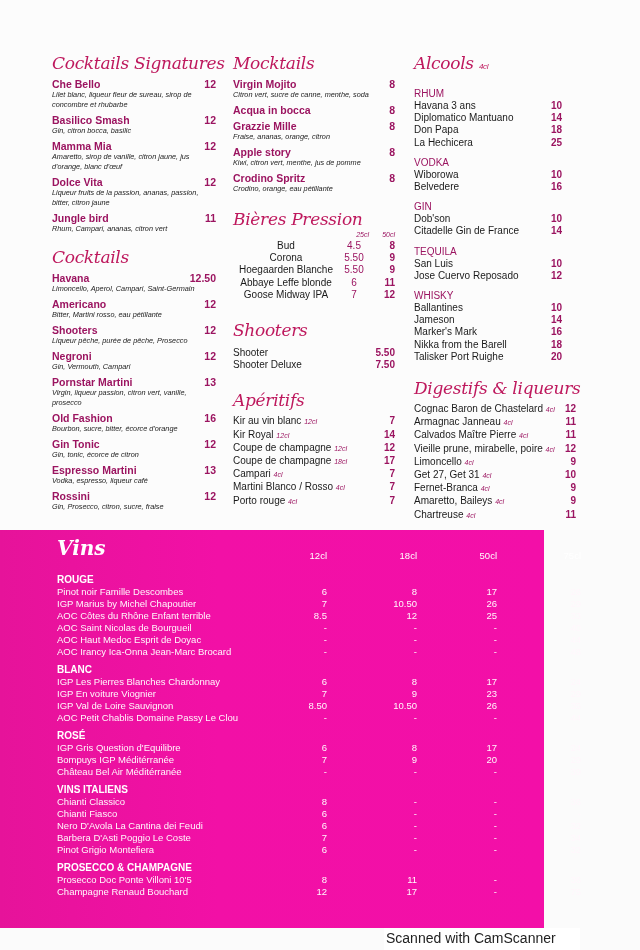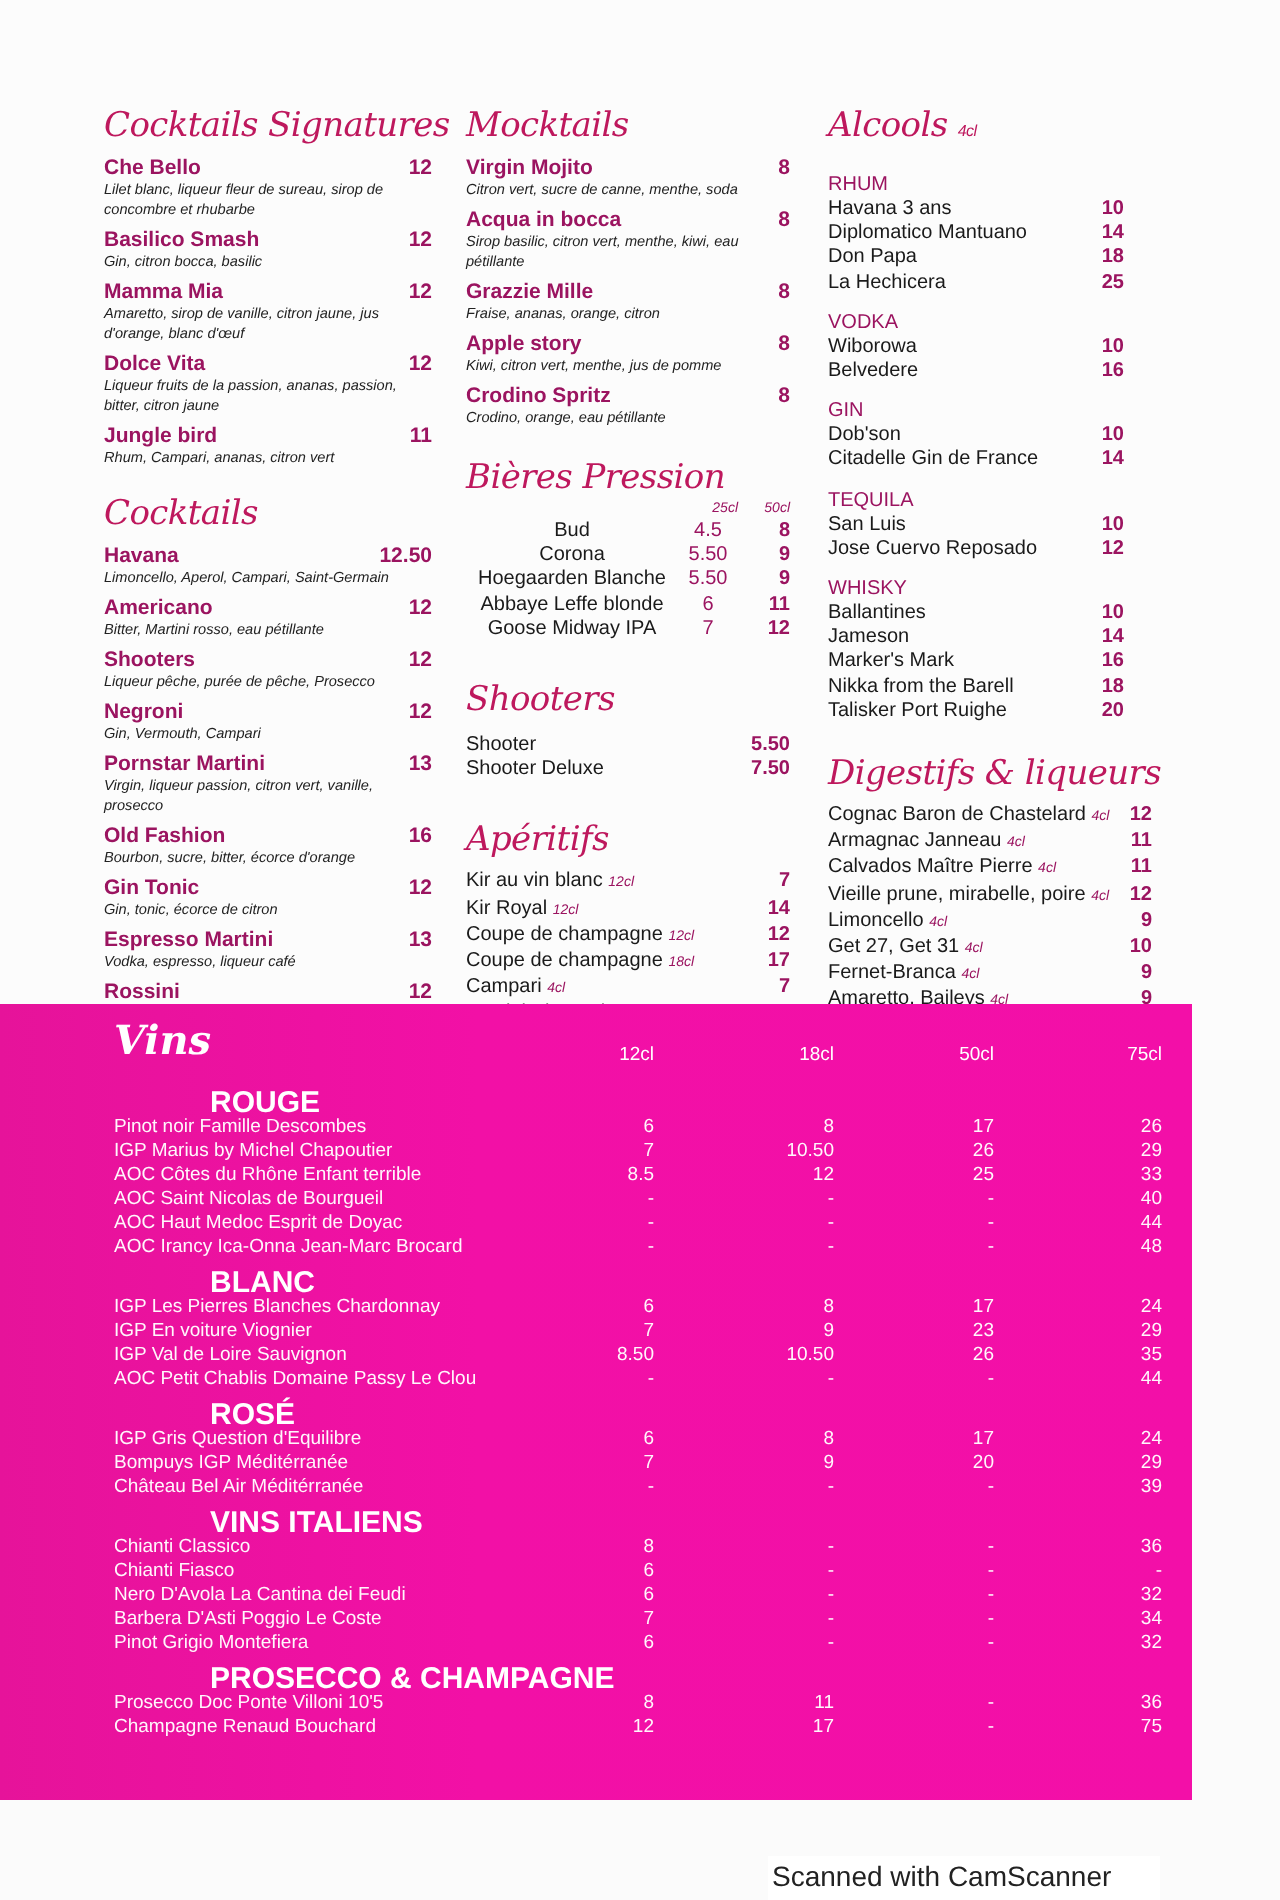--- a/index.html
+++ b/index.html
@@ -25,25 +25,25 @@
     .list-row .p { color: #9b1460; font-weight: bold; text-align: right; }
     .list-row .u { color: #9b1460; font-style: italic; font-size: 7px; }
     .beer-row .p1 { width: 30px; text-align: center; color: #9b1460; font-weight: normal; }
     .beer-row .p2 { width: 26px; text-align: right; color: #9b1460; font-weight: bold; }
     .beer-row .n { flex: 1; text-align: center; }
     .beer-head { display: flex; justify-content: flex-end; font-size: 7px; font-style: italic; color: #9b1460; line-height: 10px; }
     .beer-head span { text-align: right; }
 
     .cat-label { color: #9b1460; font-size: 10px; line-height: 12px; margin-top: 8px; }
 
-    .wines { position: absolute; left: 0; top: 502px; width: 596px; height: 398px; background: linear-gradient(90deg, #e6139a 0%, #f210a6 40%, #f30fa8 100%); }
+    .wines { position: absolute; left: 0; top: 530px; width: 544px; height: 398px; background: linear-gradient(90deg, #e6139a 0%, #f210a6 40%, #f30fa8 100%); }
     .wines-title { position: absolute; left: 57px; top: 6px; font-family: "DejaVu Serif", serif; font-style: italic; font-weight: bold; color: #ffffff; font-size: 20px; }
     .wine-colhead { position: absolute; top: 20px; color: #fff; font-size: 9.5px; text-align: right; width: 40px; }
     .wine-body { position: absolute; left: 57px; top: 44px; width: 530px; }
-    .wine-cat { color: #fff; font-weight: bold; font-size: 15px; line-height: 12px; margin-top: 6px; margin-left: 48px; }
+    .wine-cat { color: #fff; font-weight: bold; font-size: 10px; line-height: 12px; margin-top: 6px; }
     .wine-cat:first-child { margin-top: 0; }
     .wine-row { position: relative; height: 12px; font-size: 9.5px; line-height: 12px; color: #fff7fc; }
     .wine-row .wn { position: absolute; left: 0; white-space: nowrap; }
     .wine-row .wp { position: absolute; width: 40px; text-align: right; }
     .w1 { left: 230px; }
     .w2 { left: 320px; }
     .w3 { left: 400px; }
     .w4 { left: 484px; }
 
     .footer { position: absolute; left: 384px; top: 928px; width: 196px; height: 22px; background: #ffffff; font-size: 14px; color: #222; line-height: 20px; text-align: left; padding-left: 2px; }
@@ -168,21 +168,20 @@
           <span class="item-name">Virgin Mojito</span>
           <span class="item-price">8</span>
         </div>
         <div class="item-desc">Citron vert, sucre de canne, menthe, soda</div>
       </div>
       <div class="item">
         <div class="item-head">
           <span class="item-name">Acqua in bocca</span>
           <span class="item-price">8</span>
         </div>
-        <div class="item-desc">Sirop basilic, citron vert, menthe, kiwi, eau pétillante</div>
       </div>
       <div class="item">
         <div class="item-head">
           <span class="item-name">Grazzie Mille</span>
           <span class="item-price">8</span>
         </div>
         <div class="item-desc">Fraise, ananas, orange, citron</div>
       </div>
       <div class="item">
         <div class="item-head">

